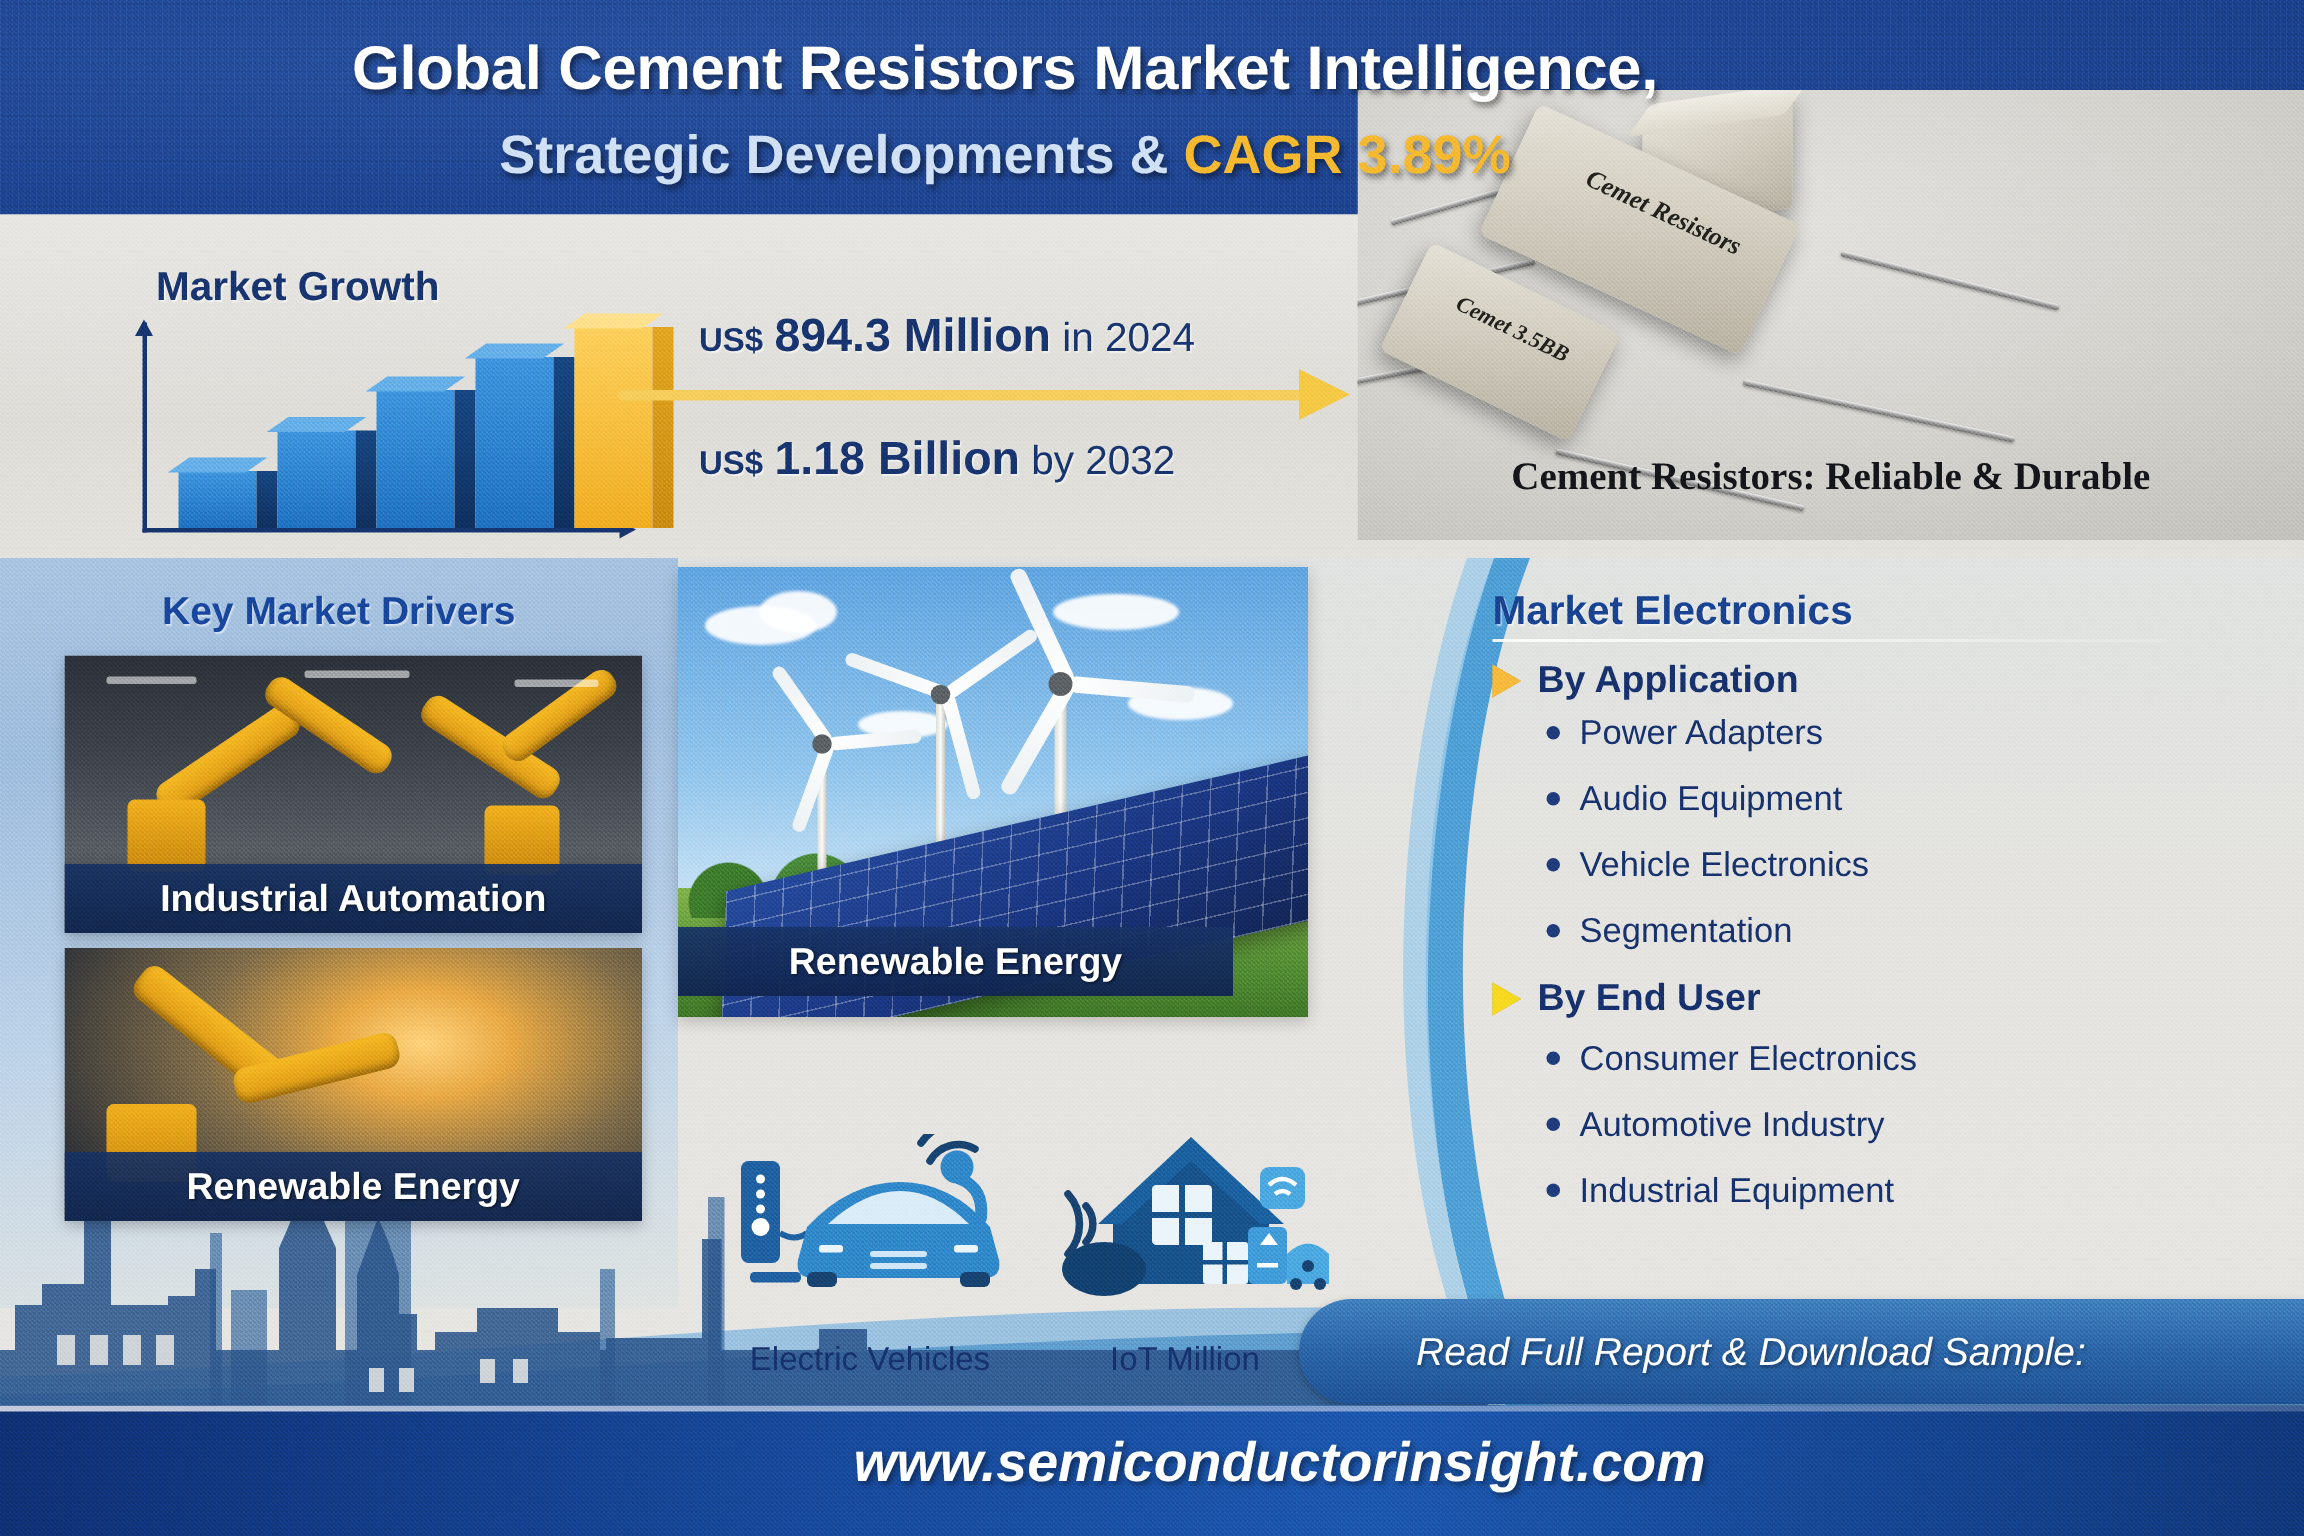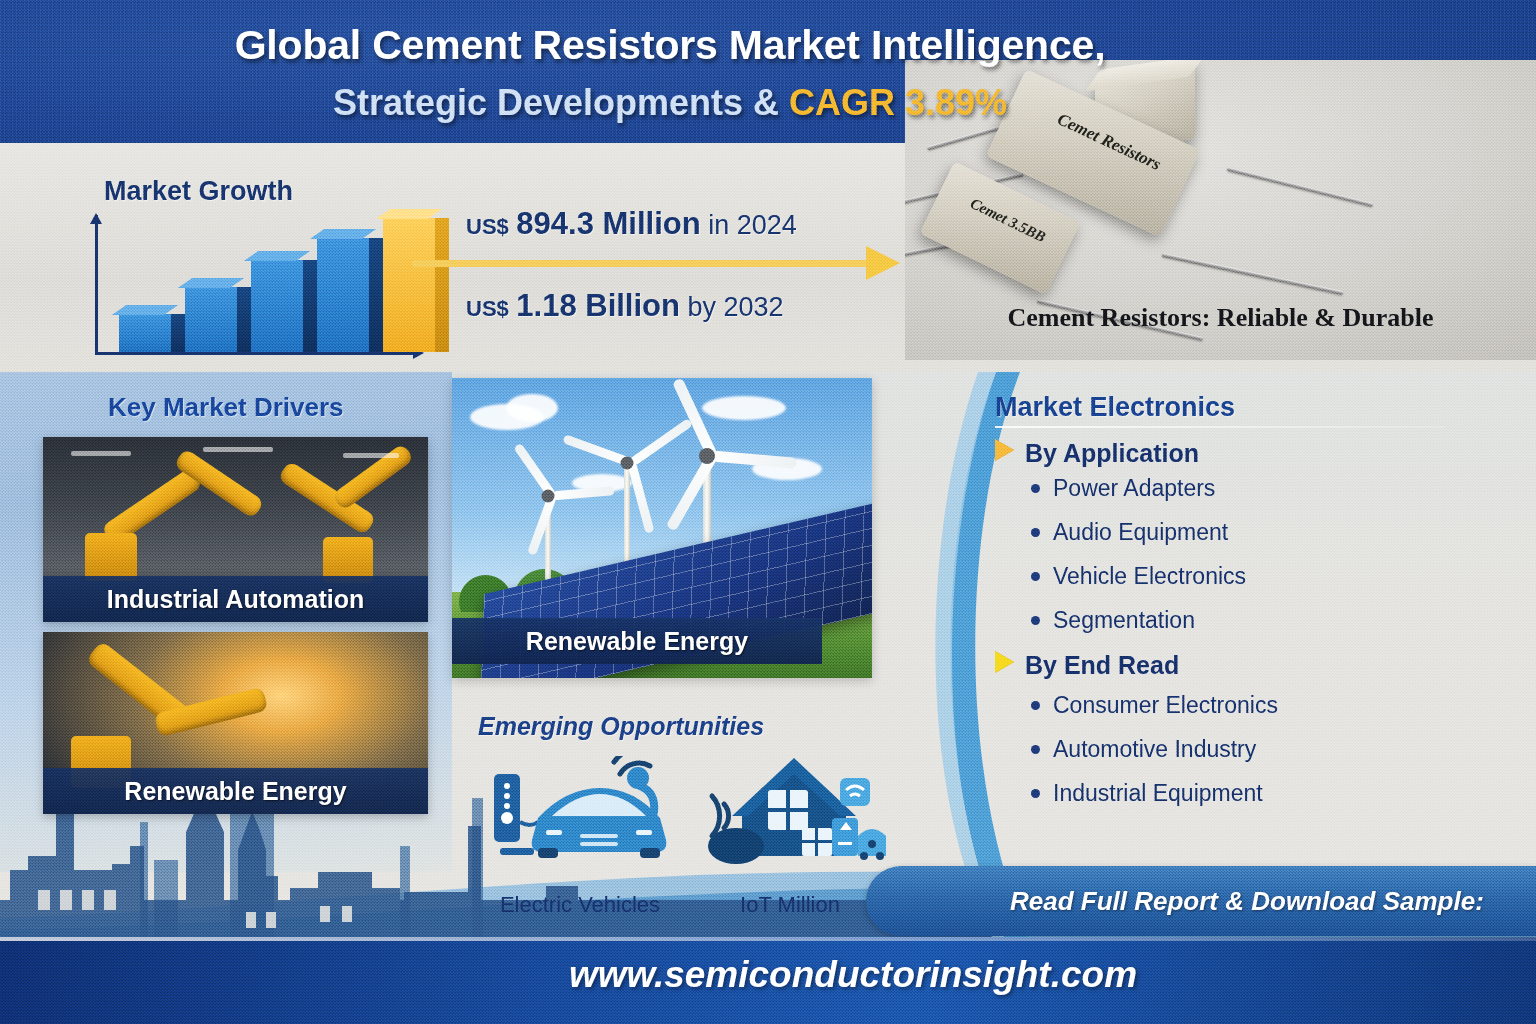--- a/index.html
+++ b/index.html
@@ -199,44 +199,43 @@
   
   .swoosh{position:absolute;left:900px;top:372px;width:130px;height:565px;z-index:7;}
 
   
   .seg{position:absolute;left:995px;top:392px;width:520px;z-index:7;}
   .seg-title{font-size:27px;font-weight:bold;color:#18418f;
      text-shadow:1px 1px 1px rgba(255,255,255,.55);}
   .seg-rule{width:450px;height:2px;margin-top:3px;
      background:linear-gradient(90deg,rgba(255,255,255,.9),rgba(255,255,255,.15));}
   .seg-group{margin-top:11px;}
-  .seg-head{display:flex;align-items:flex-start;gap:11px;font-size:25px;font-weight:bold;color:#16306b;}
+  .seg-head{display:flex;align-items:center;gap:11px;font-size:25px;font-weight:bold;color:#16306b;}
   .tri{width:0;height:0;border-top:11px solid transparent;border-bottom:11px solid transparent;
      border-left:19px solid #f6b93b;filter:drop-shadow(0 0 0 #c98c12);}
   .tri.y{border-left-color:#f5d91f;}
   .seg-list{margin:7px 0 0 0;padding:0;list-style:none;}
   .seg-list li{display:flex;align-items:center;gap:13px;font-size:23px;color:#16306b;
      margin:0 0 17px 36px;}
   .dot{width:9px;height:9px;border-radius:50%;background:#1e3a7a;flex:none;}
 
   
   .skyline-wrap{position:absolute;left:0;top:760px;width:1000px;height:180px;z-index:5;overflow:hidden;}
   .hillband{position:absolute;left:0;top:868px;width:1536px;height:70px;z-index:3;}
 
   .cta{
     position:absolute;left:866px;top:866px;width:670px;height:70px;z-index:9;
     background:linear-gradient(180deg,#3f7dbd 0%,#2a63a6 50%,#1e5194 100%);
     border-top-left-radius:36px;border-bottom-left-radius:36px;
     display:flex;align-items:center;
     box-shadow:0 2px 6px rgba(0,0,0,.25);
   }
   .cta span{
-    margin-left:108px;color:#ffffff;font-size:26px;font-weight:bold;font-style:italic;
+    margin-left:78px;color:#ffffff;font-size:26px;font-weight:normal;font-style:italic;
     text-shadow:1px 1px 3px rgba(0,0,0,.45);
-    padding-left:36px;
   }
   .footer{
     position:absolute;left:0;top:937px;width:1536px;height:87px;z-index:9;
     background:linear-gradient(100deg,#0f2f72 0%,#174899 35%,#1c56ad 60%,#103678 100%);
     overflow:hidden;
   }
   .footer:before{
     content:"";position:absolute;left:0;top:0;width:1536px;height:4px;
     background:linear-gradient(90deg,rgba(255,255,255,.75),rgba(255,255,255,.2));
   }
@@ -395,21 +394,20 @@
       <div class="blade" style="height:84px;width:11px;transform:rotate(155deg);"></div>
       <div class="blade" style="height:84px;width:11px;transform:rotate(275deg);"></div>
       <div class="t-hub" style="width:16px;height:16px;"></div>
     </div>
 
     <div class="panel" style="left:30px;top:170px;width:400px;height:110px;transform:skewY(-15deg) rotate(2deg);"></div>
 
     <div class="cap">Renewable Energy</div>
   </div>
 
-  <div class="eo-title">Emerging Opportunities</div>
 
   <div class="eo-item" style="left:480px;top:756px;width:200px;">
     <svg width="200" height="120" viewBox="0 0 200 120">
       <rect x="14" y="18" width="26" height="68" rx="5" fill="#1f5fa0"></rect>
       <rect x="20" y="92" width="34" height="7" rx="3" fill="#1f5fa0"></rect>
       <circle cx="27" cy="30" r="3" fill="#fff"></circle>
         <circle cx="27" cy="40" r="3" fill="#fff"></circle>
       <circle cx="27" cy="50" r="3" fill="#fff"></circle>
         <circle cx="27" cy="62" r="6" fill="#fff"></circle>
       <path d="M40 66 q10 6 18 0" stroke="#1f5fa0" stroke-width="4" fill="none"></path>
@@ -485,21 +483,21 @@
         <li>
             <span class="dot"></span>
             <span>Segmentation</span>
           </li>
       </ul>
     </div>
 
     <div class="seg-group" style="margin-top:2px;">
       <div class="seg-head">
         <span class="tri y"></span>
-        <span>By End Read</span>
+        <span>By End User</span>
       </div>
       <ul class="seg-list" style="margin-top:12px;">
         <li>
             <span class="dot"></span>
             <span>Consumer Electronics</span>
           </li>
         <li>
             <span class="dot"></span>
             <span>Automotive Industry</span>
           </li>

